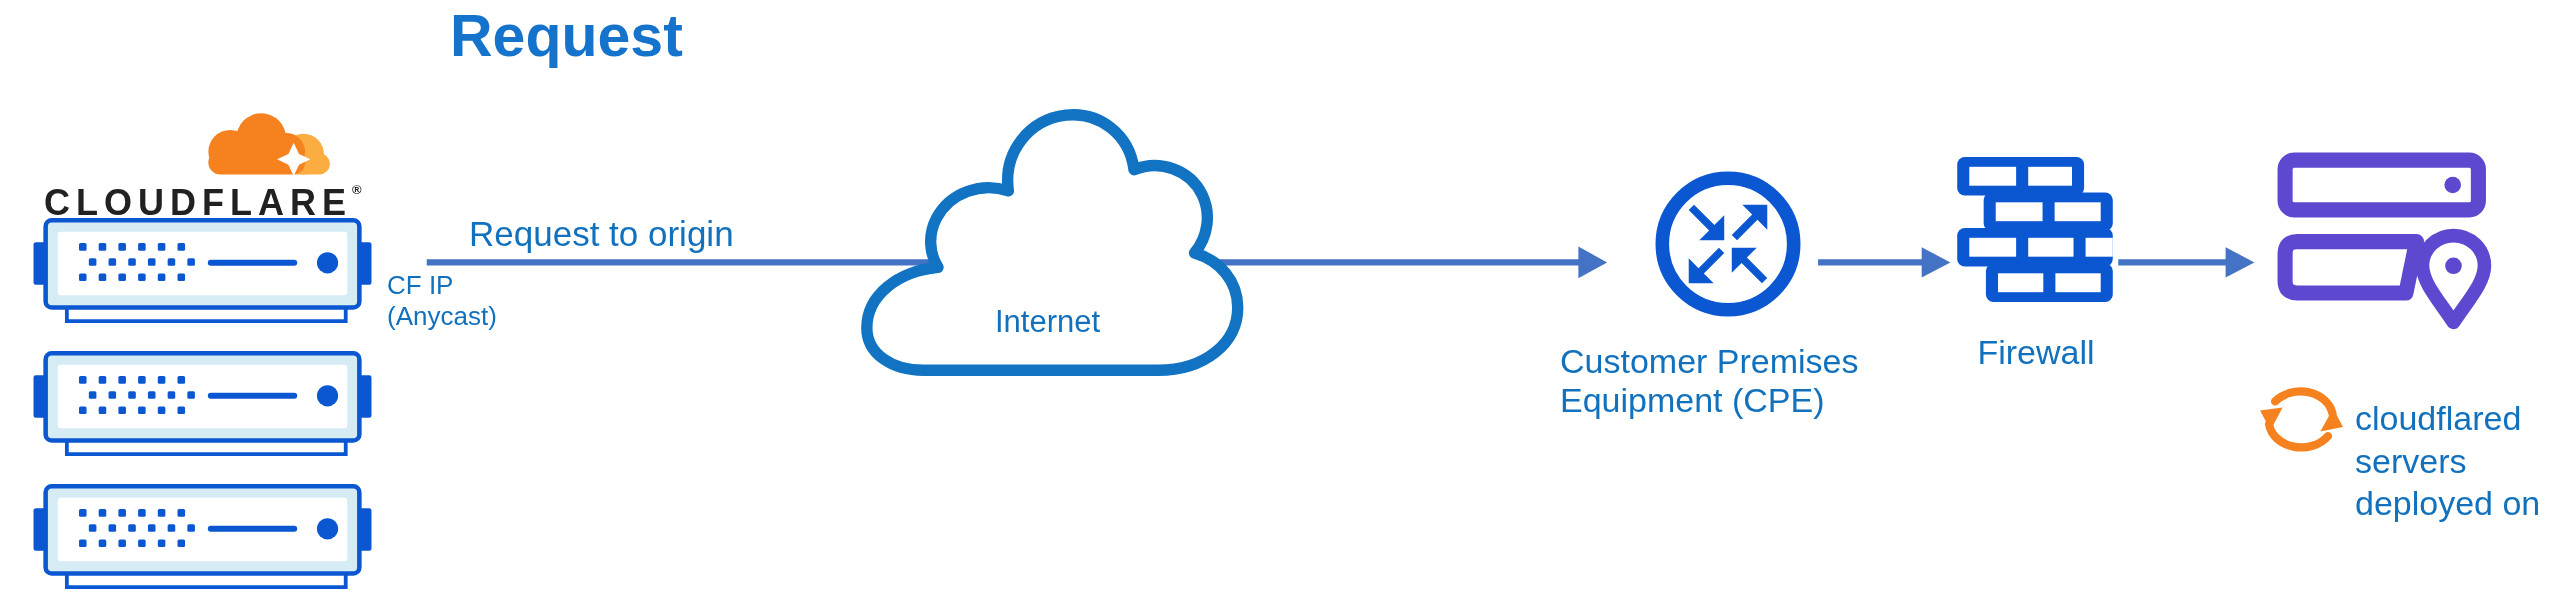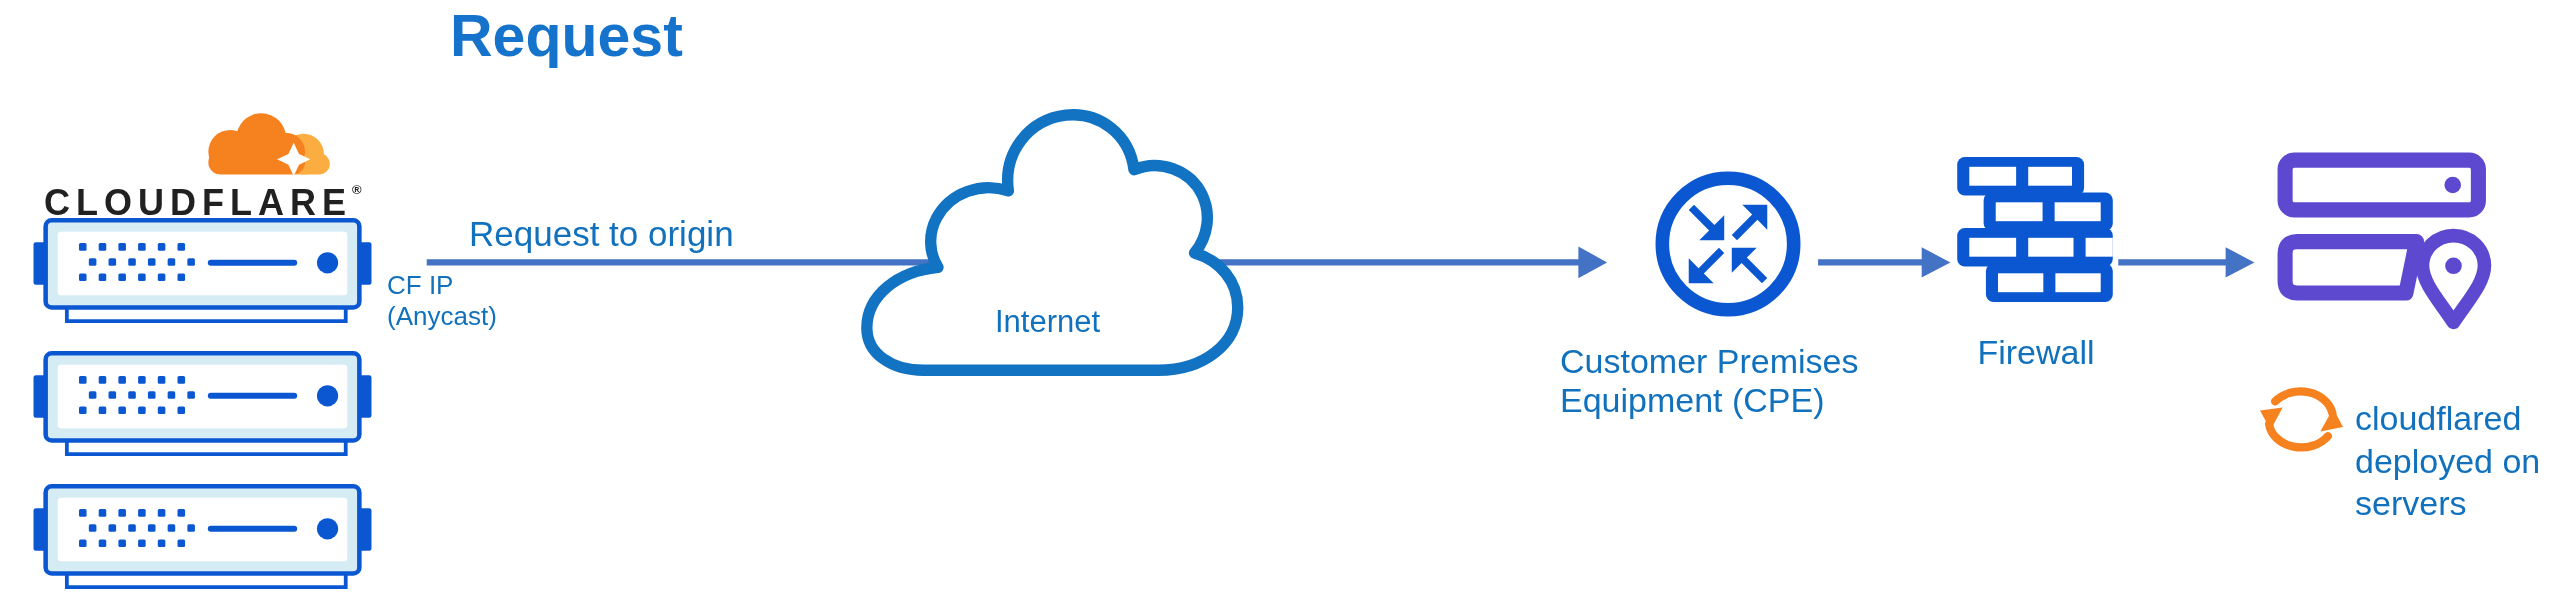--- a/index.html
+++ b/index.html
@@ -196,18 +196,18 @@
   </svg>
 
   <svg class="abs z2" style="left:2257px;top:383px" width="89" height="73" viewBox="0 0 118 96">
     <path class="sync-arc" d="M100 40 A 43 35 0 0 0 24 24"></path>
     <polygon class="sync-head" points="4,36 34,32 18,62"></polygon>
     <path class="sync-arc" d="M16 54 A 43 35 0 0 0 94 70"></path>
     <polygon class="sync-head" points="114,58 84,64 101,33"></polygon>
   </svg>
   <div class="abs edge-label lbl-note z3">
     <div>cloudflared</div>
+    <div>servers</div>
     <div>deployed on</div>
-    <div>servers</div>
   </div>
 
 </div>
 
 
 </body></html>

